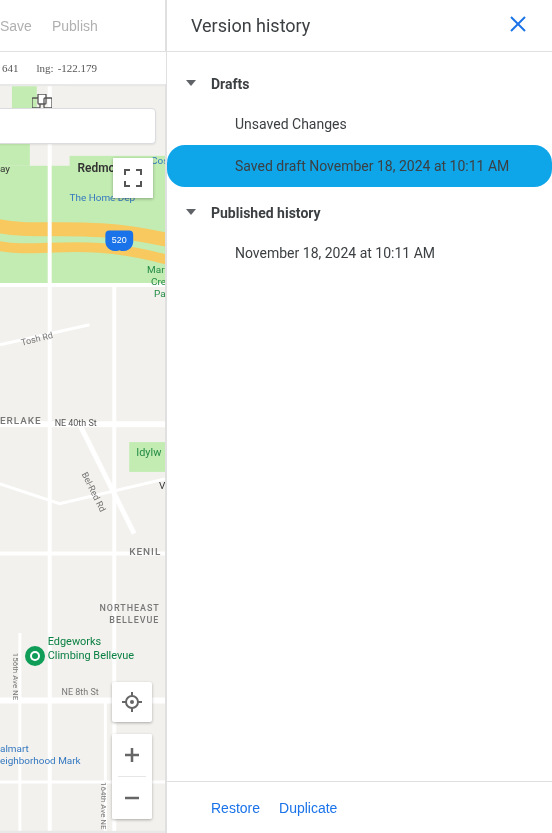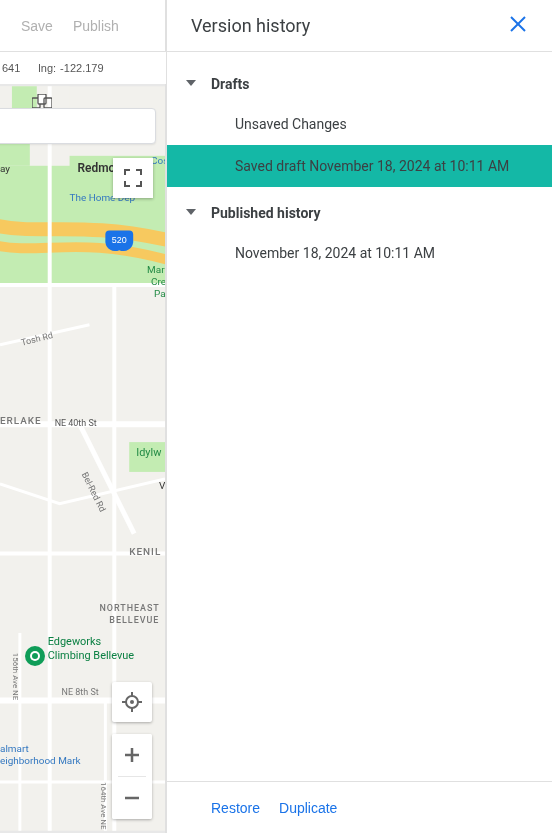--- a/index.html
+++ b/index.html
@@ -1,23 +1,23 @@
 <!DOCTYPE html>
 <html><head>
 <meta charset="utf-8">
 <style>
   * { box-sizing: border-box; margin: 0; padding: 0; }
   body { font-family: Roboto, "Helvetica Neue", Arial, sans-serif; width: 552px; height: 833px; overflow: hidden; position: relative; background: #fff; }
 
   
-  .toolbar { position: absolute; top: 0; left: 0; height: 52px; width: 166px; border-bottom: 1px solid #e0e0e0; border-right: 1px solid #e0e0e0; display: flex; align-items: center; padding-left: 21px; gap: 20px; }
+  .toolbar { position: absolute; top: 0; left: 0; height: 52px; width: 166px; border-bottom: 1px solid #e0e0e0; border-right: 1px solid #e0e0e0; display: flex; align-items: center; padding-left: 0; gap: 20px; }
   .toolbar-btn { background: none; border: none; font-size: 14px; color: #b0b0b0; cursor: pointer; }
 
   
-  .coord-bar { position: absolute; top: 52px; left: 0; height: 32px; width: 190px; border-right: 1px solid #e0e0e0; font-family: Liberation Sans, sans-serif; font-size: 11px; color: #555; display: flex; align-items: center; padding-left: 0; overflow: hidden; white-space: nowrap; }
+  .coord-bar { position: absolute; top: 52px; left: 0; height: 32px; width: 190px; border-right: 1px solid #e0e0e0; font-family: Liberation Serif, serif; font-size: 11px; color: #555; display: flex; align-items: center; padding-left: 0; overflow: hidden; white-space: nowrap; }
 
   
   .map { position: absolute; top: 84px; left: 0; width: 166px; height: 749px; background: #e8e8e8; border-right: 1px solid #e0e0e0; overflow: hidden; }
   .map-svg { width: 100%; height: 100%; }
 
   
   .search-box { position: absolute; top: 108px; left: -10px; width: 166px; height: 36px; background: #fff; border: 1px solid #dadce0; border-radius: 4px; box-shadow: 0 1px 2px rgba(0,0,0,0.08); z-index: 5; }
 
   
   .stack-icon { position: absolute; top: 93px; left: 32px; width: 20px; height: 14px; z-index: 5; }
@@ -41,21 +41,21 @@
   .close-btn { background:none; border:none; cursor:pointer; padding:6px; }
   .close-btn svg { width:20px; height:20px; }
 
   .panel-body { flex:1; overflow-y:auto; padding-top:12px; }
 
   .section-header { display:flex; align-items:center; padding:10px 18px 10px 18px; gap:14px; }
   .section-header .chev svg { width:12px; height:12px; }
   .section-title { font-size:14px; color:#3c4043; font-weight:700; }
 
   .version-item { padding:13px 18px 13px 68px; font-size:14px; color:#3c4043; cursor:pointer; }
-  .version-item.selected { background:#14b8a6; }
+  .version-item.selected { background:#0ea5e9;border-radius:18px; }
 
   .panel-footer { height:52px; border-top:1px solid #e0e0e0; display:flex; align-items:center; padding-left:44px; gap:19px; }
   .footer-btn { background:none; border:none; font-size:14px; color:#1a73e8; font-weight:500; cursor:pointer; }
 
   
   .map-marker { position:absolute; top:645px; left:24px; width:22px; height:22px; z-index:4; }
   .map-marker svg { width:100%; height:100%; }
 
 </style>
 </head>

